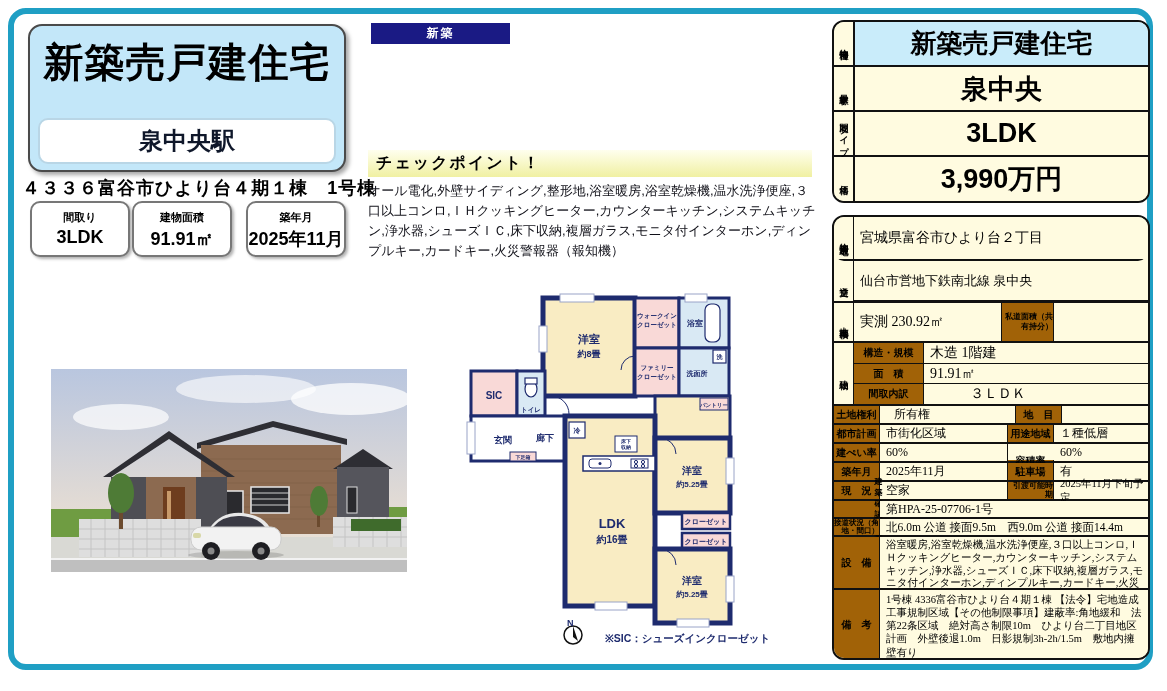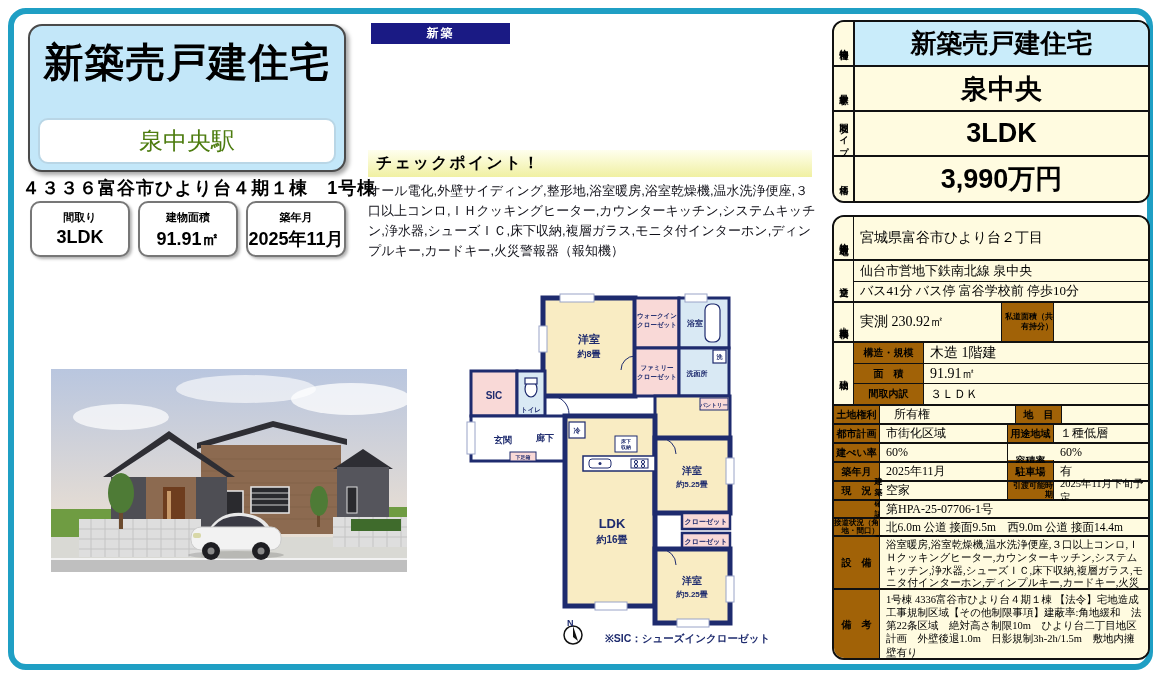--- a/index.html
+++ b/index.html
@@ -6,21 +6,21 @@
   body{width:1167px;height:691px;background:#ffffff;font-family:"Liberation Sans",sans-serif;position:relative;overflow:hidden;}
   .abs{position:absolute;}
 
   
   .frame{left:8px;top:8px;width:1145px;height:662px;border:6px solid #1f9fc4;border-radius:18px;box-sizing:border-box;}
 
   
   .title-card{left:28px;top:24px;width:318px;height:148px;background:#c3e7f9;border:2px solid #4a4a4a;border-radius:14px;box-shadow:3px 3px 4px rgba(0,0,0,.35);box-sizing:border-box;}
   .title-card .main-title{margin-top:14px;text-align:center;font-size:40px;font-weight:bold;color:#000;letter-spacing:1px;line-height:1.1;}
   .station-box{position:absolute;left:8px;top:92px;width:298px;height:46px;background:#ffffff;border:2px solid #b9d6e6;border-radius:10px;box-sizing:border-box;display:flex;align-items:center;justify-content:center;}
-  .station-box span{font-size:24px;font-weight:normal;color:#4d7c0f;}
+  .station-box span{font-size:24px;font-weight:bold;color:#0f172a;}
   .addr-line{left:22px;top:176px;width:330px;text-align:center;font-size:18px;font-weight:bold;color:#000000;letter-spacing:1px;white-space:nowrap;}
 
   .badge-card{top:201px;width:100px;height:56px;background:#ffffff;border:2px solid #777;border-radius:10px;box-shadow:2px 2px 3px rgba(0,0,0,.3);box-sizing:border-box;text-align:center;}
   .badge-card .bl{font-size:11px;font-weight:bold;margin-top:7px;}
   .badge-card .bv{font-size:18px;font-weight:bold;margin-top:2px;white-space:nowrap;}
 
   
   .new-chip{left:371px;top:23px;width:139px;height:21px;background:#1a1a84;color:#ffffff;font-size:12px;font-weight:bold;display:flex;align-items:center;justify-content:center;letter-spacing:2px;}
 
   
@@ -66,21 +66,21 @@
   <div class="station-box">
     <span>泉中央駅</span>
   </div>
 </div>
 <div class="abs addr-line">４３３６富谷市ひより台４期１棟　1号棟</div>
 
 <div class="abs badge-card" style="left:30px;">
   <div class="bl">間取り</div>
   <div class="bv">3LDK</div>
 </div>
-<div class="abs badge-card" style="left:138px;">
+<div class="abs badge-card" style="left:132px;">
   <div class="bl">建物面積</div>
   <div class="bv">91.91㎡</div>
 </div>
 <div class="abs badge-card" style="left:246px;">
   <div class="bl">築年月</div>
   <div class="bv">2025年11月</div>
 </div>
 
 <div class="abs photo">
 <svg width="356" height="203" viewBox="0 0 356 203">
@@ -304,30 +304,29 @@
     <div class="cellv">3LDK</div>
   </div>
   <div class="rrow rowx" style="height:44px;border-bottom:none;">
     <div class="vlab">価格</div>
     <div class="cellv">3,990万円</div>
   </div>
 </div>
 
 <div class="abs rt rt-bot">
 
-  <div class="rrow" style="height:44px;">
+  <div class="rrow" style="height:44px;border-radius:10px;">
     <div class="vlab">物件所在地</div>
     <div class="dv" style="flex:1;font-size:14px;">宮城県富谷市ひより台２丁目</div>
   </div>
 
   <div class="rrow" style="height:42px;">
     <div class="vlab">交通</div>
     <div style="flex:1;display:flex;flex-direction:column;">
       <div class="dv bB" style="flex:1;font-size:13px;">仙台市営地下鉄南北線 泉中央</div>
-      <div class="dv" style="flex:1;font-size:13px;">バス41分 バス停 富谷学校前 停歩10分</div>
     </div>
   </div>
 
   <div class="rrow" style="height:40px;">
     <div class="vlab">土地面積</div>
     <div class="dv bR" style="width:148px;font-size:14px;">実測 230.92㎡</div>
     <div class="dl bR" style="width:52px;font-size:8px;line-height:1.2;">私道面積（共有持分）</div>
     <div class="dv" style="flex:1;"></div>
   </div>
 
@@ -337,21 +336,21 @@
       <div class="subrow" style="flex:1;">
         <div class="dl bR" style="width:70px;">構造・規模</div>
         <div class="dv" style="flex:1;font-size:14px;">木造 1階建</div>
       </div>
       <div class="subrow" style="flex:1;">
         <div class="dl bR" style="width:70px;">面　積</div>
         <div class="dv" style="flex:1;font-size:14px;">91.91㎡</div>
       </div>
       <div class="subrow" style="flex:1;">
         <div class="dl bR" style="width:70px;">間取内訳</div>
-        <div class="dv" style="flex:1;font-size:12px;">３ＬＤＫ</div>
+        <div class="dv" style="flex:1;font-size:14px;margin-left:40px;">３ＬＤＫ</div>
       </div>
     </div>
   </div>
 
   <div class="rrow" style="height:19px;">
     <div class="dl bR" style="width:46px;">土地権利</div>
     <div class="dv bR" style="width:128px;font-size:12px;margin-left:8px;">所有権</div>
     <div class="dl bR" style="width:46px;">地　目</div>
     <div class="dv" style="flex:1;font-size:12px;"></div>
   </div>

